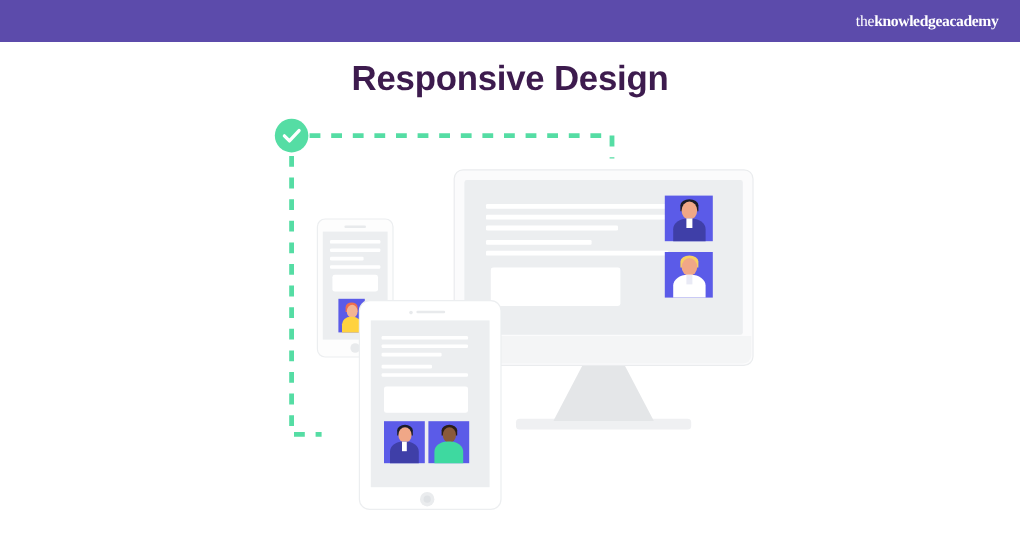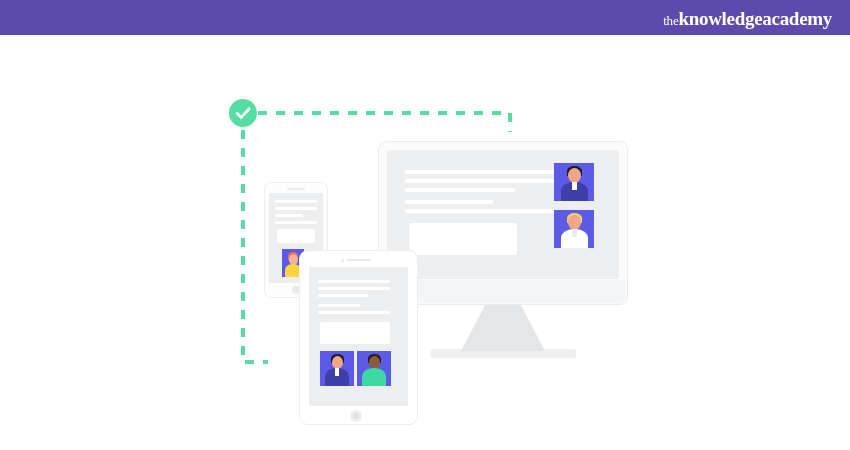--- a/index.html
+++ b/index.html
@@ -39,21 +39,21 @@
     font-family: "Liberation Serif", serif;
     line-height: 1;
   }
   .brand-the {
     font-size: 13px;
     font-weight: normal;
     letter-spacing: -0.2px;
   }
   .brand-rest {
     font-weight: bold;
-    font-size: 19px;
+    font-size: 13px;
     letter-spacing: -0.3px;
   }
 
   
   .page-title {
     position: absolute;
     left: 0;
     top: 50px;
     width: 850px;
     text-align: center;
@@ -237,20 +237,21 @@
 <body>
 
 <div class="canvas">
 
   <div class="header-bar">
     <div class="brand-logo">
       <span class="brand-the">the</span><span class="brand-rest">knowledgeacademy</span>
     </div>
   </div>
 
+  <div class="page-title">Responsive Design</div>
 
   <svg class="accent-svg" viewBox="0 0 850 450">
     <path d="M 258 113 L 510 113 L 510 132" fill="none" stroke="#55dda4" stroke-width="4" stroke-dasharray="9 9" stroke-linecap="butt"></path>
     <path d="M 243 130 L 243 362 L 268 362" fill="none" stroke="#55dda4" stroke-width="4" stroke-dasharray="9 9" stroke-linecap="butt"></path>
   </svg>
 
   <div class="check-badge">
     <svg width="28" height="28" viewBox="0 0 28 28">
       <path d="M 8 14.2 L 12.2 18.4 L 20.2 9.8" fill="none" stroke="#ffffff" stroke-width="2.8" stroke-linecap="round" stroke-linejoin="round"></path>
     </svg>

